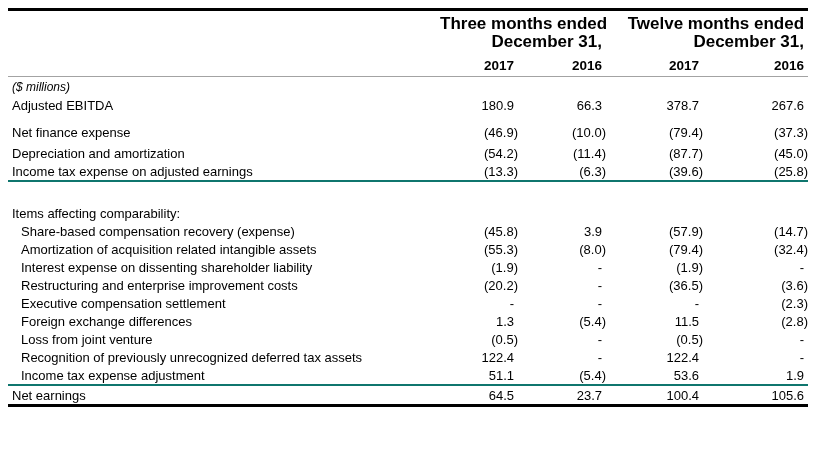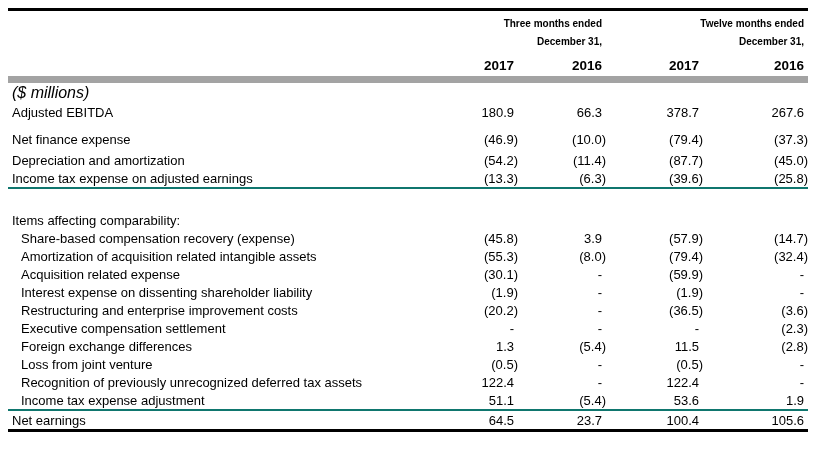--- a/index.html
+++ b/index.html
@@ -23,42 +23,42 @@
   col.c-label { width: 432px; }
   col.c-v1 { width: 78px; }
   col.c-v2 { width: 88px; }
   col.c-v3 { width: 97px; }
   col.c-v4 { width: 105px; }
 
   td { margin: 0; overflow: hidden; white-space: nowrap; }
 
   tr.group-row td {
     font-weight: bold;
-    font-size: 10px;
+    font-size: 17px;
     text-align: right;
     line-height: 18px;
     padding: 0 4px 0 0;
     vertical-align: bottom;
   }
   tr.group-row.first td { padding-top: 4px; }
 
   tr.years-row td {
     font-weight: bold;
     font-size: 13.5px;
     text-align: right;
     height: 22px;
     vertical-align: bottom;
     padding: 0 4px 3px 0;
-    border-bottom: 7px solid #a3a3a3;
+    border-bottom: 1px solid #a3a3a3;
   }
   tr.years-row td.lbl { padding-left: 4px; }
 
   tr.units-row td {
     font-style: italic;
-    font-size: 16px;
+    font-size: 12px;
     height: 17px;
     vertical-align: middle;
     padding-left: 4px;
   }
 
   tbody td {
     font-size: 13px;
     height: 18px;
     vertical-align: middle;
     padding: 0;
@@ -152,27 +152,20 @@
         <td class="num">(14.7)</td>
       </tr>
       <tr>
         <td class="label indent">Amortization of acquisition related intangible assets</td>
         <td class="num">(55.3)</td>
         <td class="num">(8.0)</td>
         <td class="num">(79.4)</td>
         <td class="num">(32.4)</td>
       </tr>
       <tr>
-        <td class="label indent">Acquisition related expense</td>
-        <td class="num">(30.1)</td>
-        <td class="num np">-</td>
-        <td class="num">(59.9)</td>
-        <td class="num np">-</td>
-      </tr>
-      <tr>
         <td class="label indent">Interest expense on dissenting shareholder liability</td>
         <td class="num">(1.9)</td>
         <td class="num np">-</td>
         <td class="num">(1.9)</td>
         <td class="num np">-</td>
       </tr>
       <tr>
         <td class="label indent">Restructuring and enterprise improvement costs</td>
         <td class="num">(20.2)</td>
         <td class="num np">-</td>

